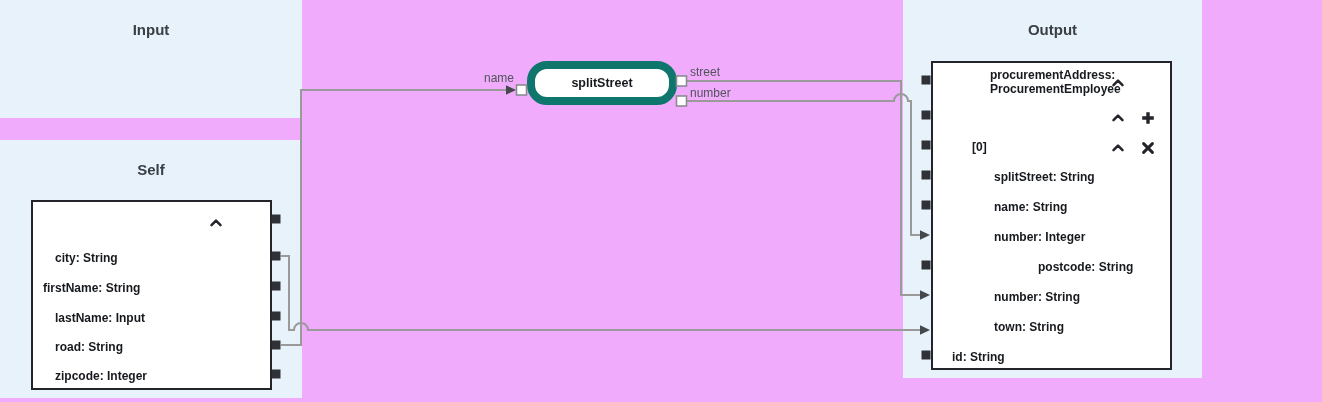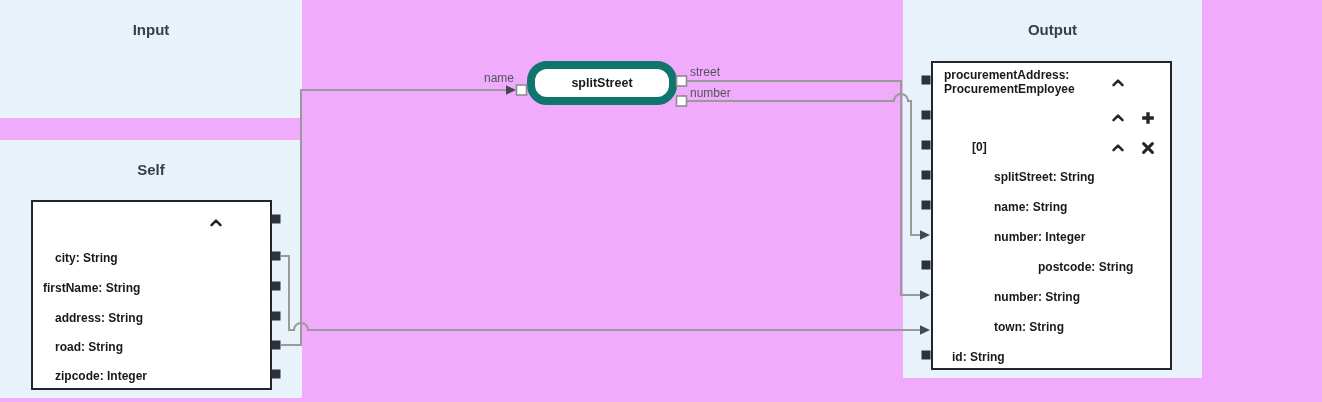--- a/index.html
+++ b/index.html
@@ -16,21 +16,21 @@
   .tx-box{
     position:absolute;left:527px;top:61px;width:150px;height:44px;box-sizing:border-box;
     background:#ffffff;border:8px solid #0f766e;border-radius:20px;
     display:flex;align-items:center;justify-content:center;
     font-size:12.5px;font-weight:700;color:#16191d;
   }
   .doc-row{
     position:absolute;font-size:12px;font-weight:700;color:#16191d;
     line-height:18px;white-space:nowrap;
   }
-  .doc-row.two-line{line-height:14px;}
+  .doc-row.two-line{line-height:14px;margin-left:46px;}
   .doc-row .line{display:block;}
   .icon-btn{
     position:absolute;width:14px;height:14px;padding:0;margin:0;
     border:none;background:transparent;cursor:pointer;line-height:0;
   }
   .port-label{
     position:absolute;font-size:12px;font-weight:400;color:#51555a;
     line-height:18px;white-space:nowrap;
   }
   .port-label.right-align{text-align:right;}
@@ -58,21 +58,21 @@
   </div>
 
   <div class="doc-box" style="left:31px;top:200px;width:241px;height:190px;">
     <button class="icon-btn" style="left:176px;top:14px;">
       <svg width="14" height="14" viewBox="0 0 14 14">
         <path d="M2.5 9.2 L7 4.6 L11.5 9.2" fill="none" stroke="#24252a" stroke-width="2.5" stroke-linecap="round" stroke-linejoin="round"></path>
       </svg>
     </button>
     <div class="doc-row" style="left:22px;top:47px;">city: String</div>
     <div class="doc-row" style="left:10px;top:77px;">firstName: String</div>
-    <div class="doc-row" style="left:22px;top:107px;">address: String</div>
+    <div class="doc-row" style="left:22px;top:107px;">lastName: Input</div>
     <div class="doc-row" style="left:22px;top:136px;">road: String</div>
     <div class="doc-row" style="left:22px;top:165px;">zipcode: Integer</div>
   </div>
 
   <div class="tx-box">
     <span>splitStreet</span>
   </div>
   <div class="port-label right-align" style="left:454px;top:69px;width:60px;">name</div>
   <div class="port-label" style="left:690px;top:63px;">street</div>
   <div class="port-label" style="left:690px;top:84px;">number</div>

